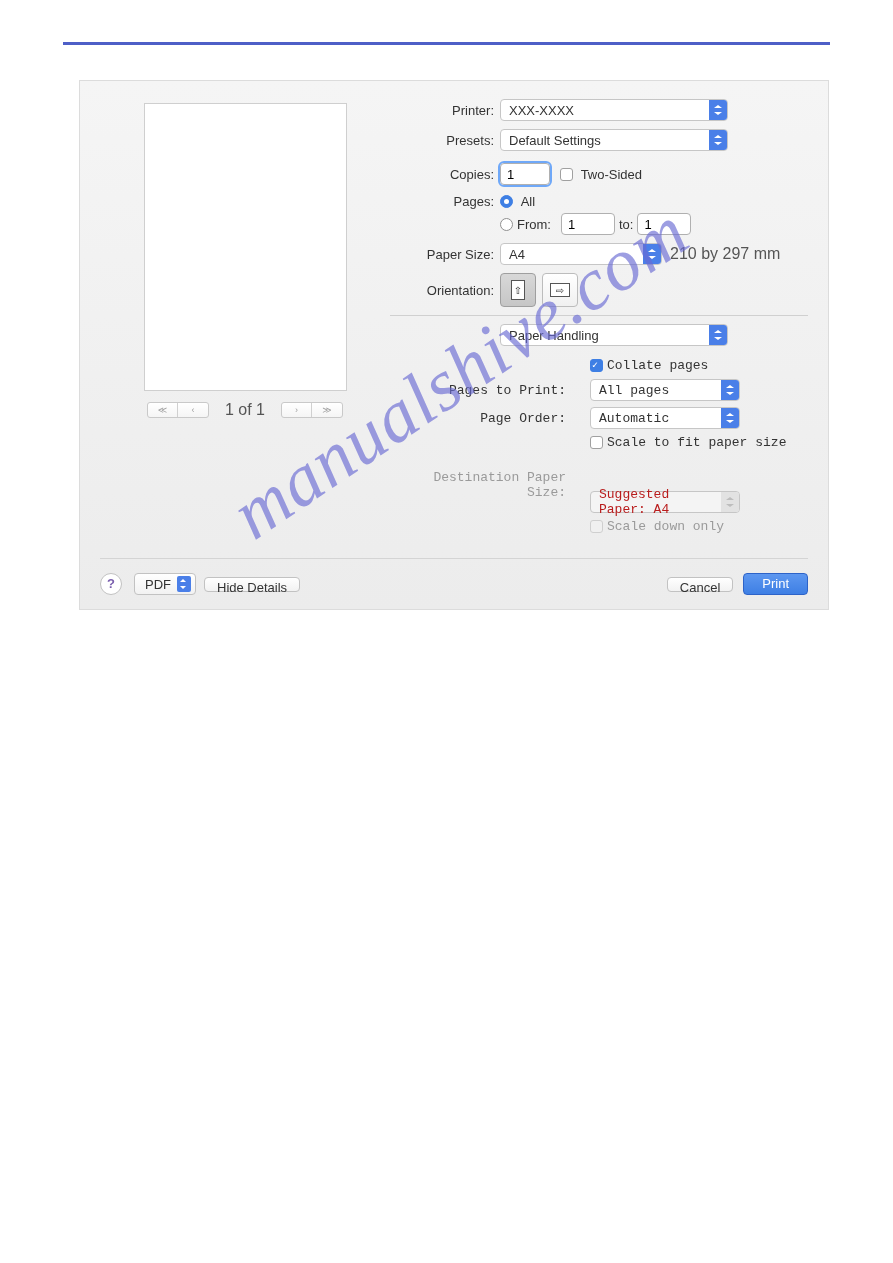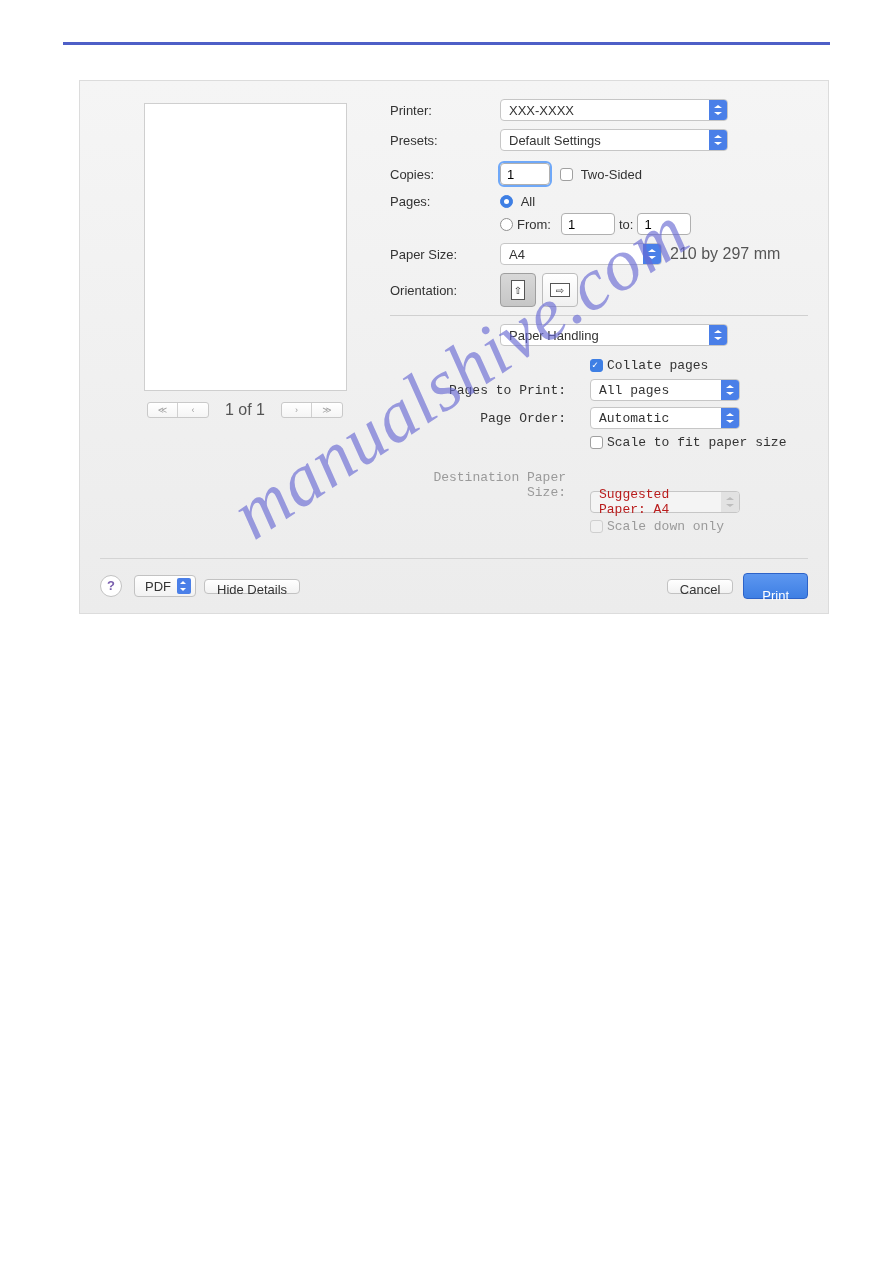--- a/index.html
+++ b/index.html
@@ -78,20 +78,21 @@
     flex: 1;
     position: relative;
   }
   .row {
     display: flex;
     align-items: center;
     margin-bottom: 8px;
   }
   .row .label {
     width: 110px;
+    text-align: right;
     padding-right: 6px;
     color: #333;
   }
   .select {
     position: relative;
     height: 22px;
     background: #ffffff;
     border: 1px solid #c6c6c6;
     border-radius: 4px;
     display: inline-flex;
@@ -289,21 +290,21 @@
     background:linear-gradient(#ffffff,#f2f2f2);
     padding:0 12px;
     line-height:20px;
   }
   .primary-btn {
     height:22px;
     border:1px solid #2d63c8;
     border-radius:4px;
     background:linear-gradient(#5d97f0,#3e7fe4);
     color:#fff;
-    padding:12px 18px;
+    padding:0 18px;
     line-height:20px;
   }
   .footer-spacer { flex:1; }
 
   
   .watermark {
     position:absolute;
     left: 140px;
     top: 330px;
     width: 640px;

